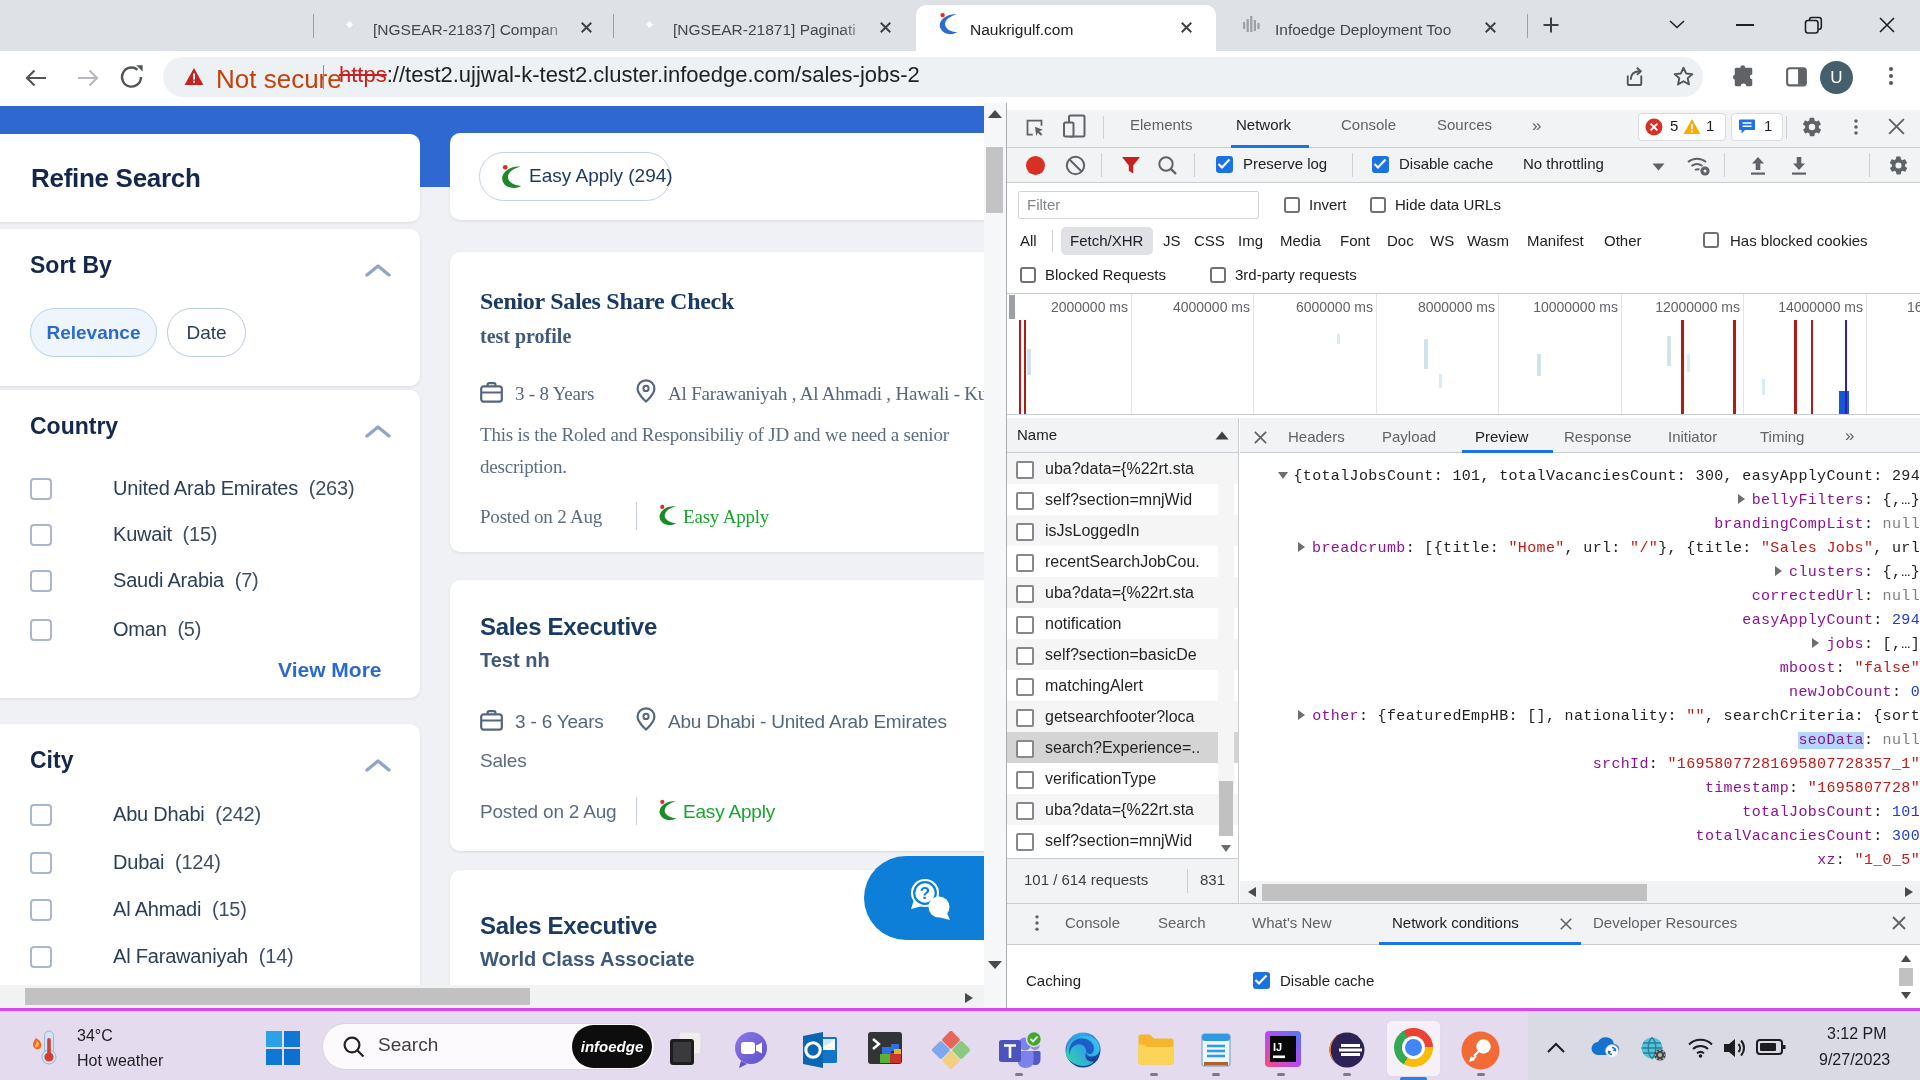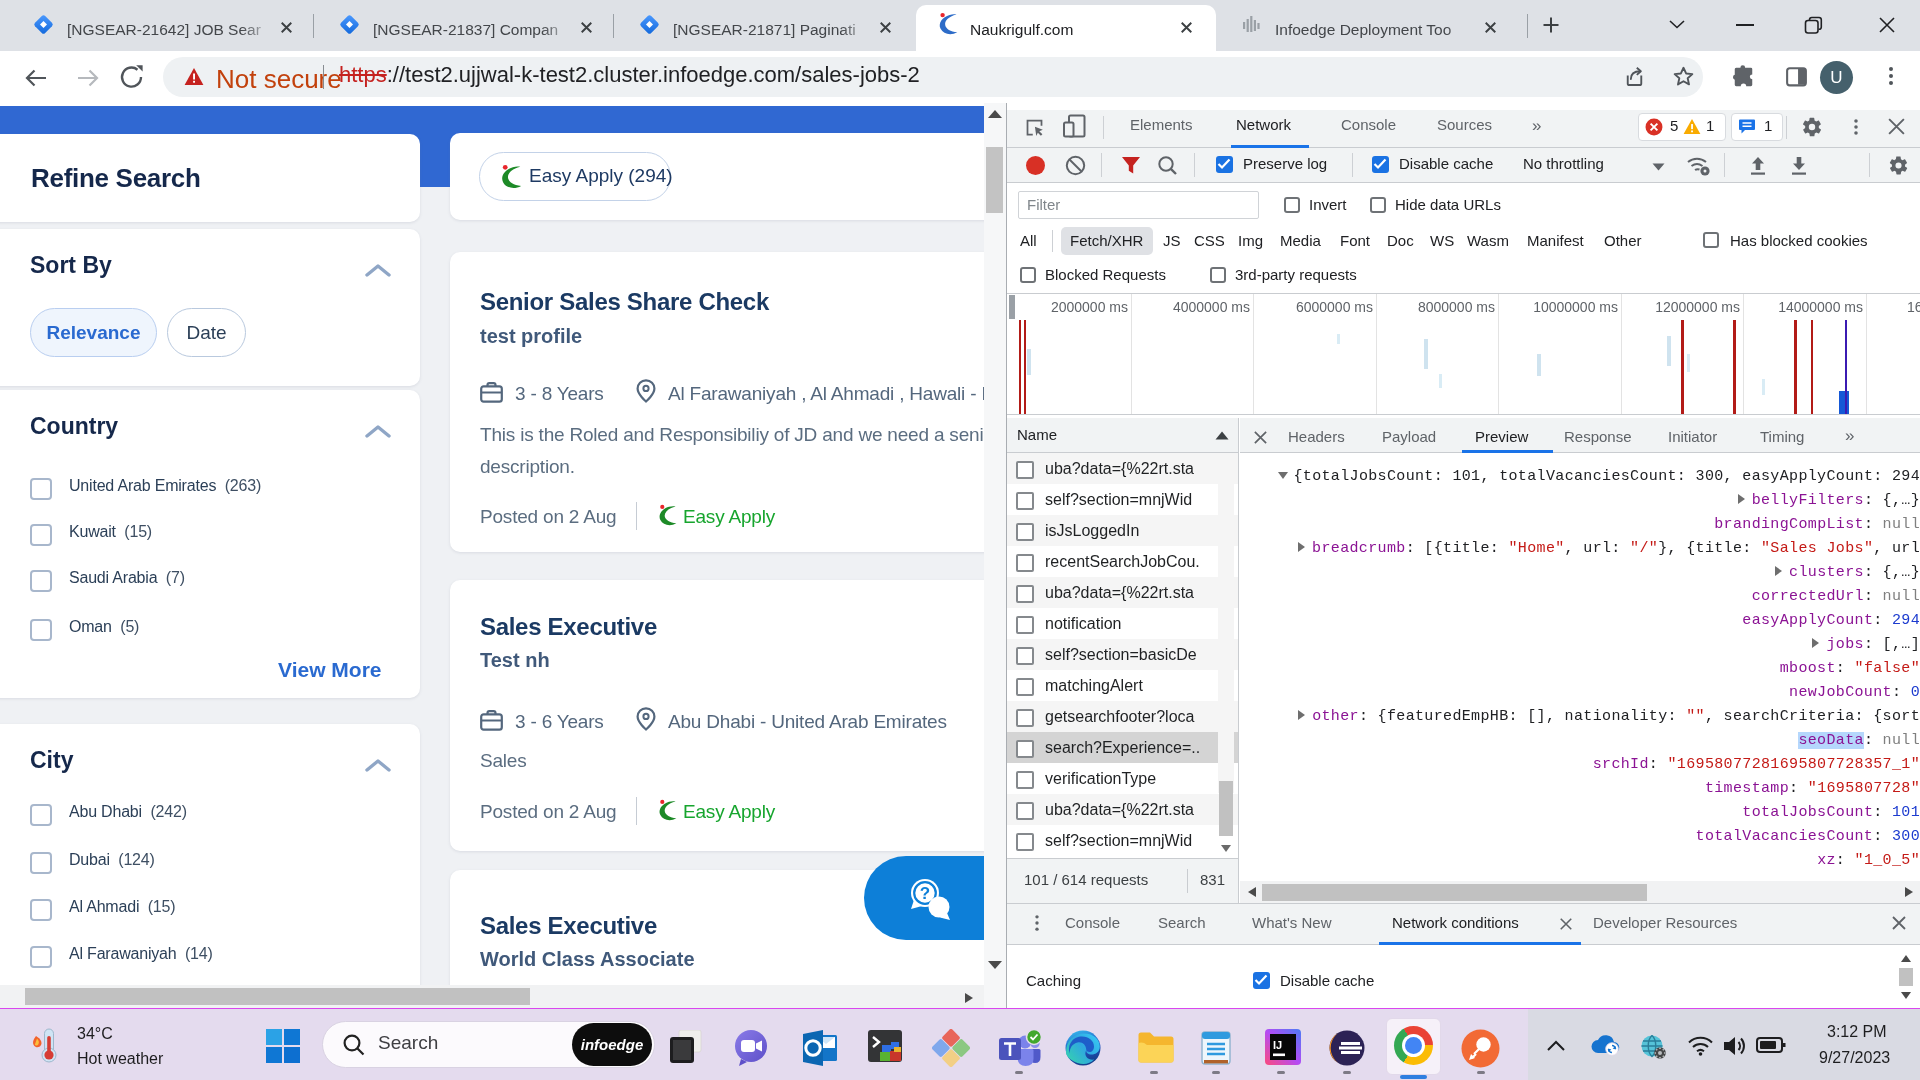--- a/index.html
+++ b/index.html
@@ -21,21 +21,21 @@
 #omnibox { position:absolute; left:163px; top:6px; width:1540px; height:40px; background:#eef1f3; border-radius:20px; }
 
 
 #page { position:absolute; left:0; top:103px; width:984px; height:882px; background:#eff1f4; overflow:hidden; }
 #blueband { position:absolute; left:0; top:3px; width:984px; height:81px; background:#3068d2; }
 .card { position:absolute; background:#fff; border-radius:10px; box-shadow:0 1px 3px rgba(120,130,150,0.18); }
 h1.rs { font-size:26px; font-weight:bold; color:#15284b; letter-spacing:-0.3px; }
 .secthead { font-size:23px; font-weight:bold; color:#15284b; }
 .chev { position:absolute; width:26px; height:14px; }
 .cbx { position:absolute; width:22px; height:22px; border:2px solid #a8b7cc; border-radius:4px; background:#fff; }
-.cbl { position:absolute; font-size:16px; color:#2b3f57; white-space:nowrap; letter-spacing:-0.2px; }
+.cbl { position:absolute; font-size:20px; color:#2b3f57; white-space:nowrap; letter-spacing:-0.2px;margin-left:44px; }
 .cnt { color:#3e4f63; }
 .jobtitle { position:absolute; font-size:24px; font-weight:bold; color:#1b3a63; white-space:nowrap; letter-spacing:-0.3px; }
 .jobsub { position:absolute; font-size:20px; font-weight:bold; color:#40597a; white-space:nowrap;text-align:center; }
 .meta { position:absolute; font-size:19px; color:#54677d; white-space:nowrap; letter-spacing:-0.2px; }
 .desc { position:absolute; font-size:19px; color:#5b6d80; white-space:nowrap; letter-spacing:-0.2px; }
 .posted { position:absolute; font-size:19px; color:#5b6d80; white-space:nowrap; letter-spacing:-0.2px; }
 .easyg { color:#17a52e; }
 
 
 #pvscroll { position:absolute; left:984px; top:103px; width:22px; height:905px; background:#f6f7f8; }
@@ -57,47 +57,31 @@
 .nrow::before { content:""; position:absolute; left:9px; top:8px; width:14px; height:14px; border:2px solid #85898d; border-radius:2px; background:#fff; }
 .jl { position:relative; height:24px; line-height:24px; white-space:nowrap;text-align:right; }
 .jk { color:#8b1394; }
 .js { color:#c41a16; }
 .jn { color:#1c3bcf; }
 .jz { color:#7f7f7f; }
 .jtri { display:inline-block; width:0; height:0; border-left:7px solid #6e6e6e; border-top:5px solid transparent; border-bottom:5px solid transparent; margin-right:7px; }
 .jtrid { display:inline-block; width:0; height:0; border-top:7px solid #6e6e6e; border-left:5px solid transparent; border-right:5px solid transparent; margin-right:5px; margin-bottom:1px; }
 
 
-#taskbar { position:absolute; left:0; top:1008px; width:1920px; height:72px; background:#e4dbee; border-top:1px solid #d946ef; }
+#taskbar { position:absolute; left:0; top:1008px; width:1920px; height:72px; background:#e4dbee; border-top:3px solid #d946ef; }
 .tbtext { position:absolute; font-size:15px; color:#1d1d1f; }
 .tbdash { position:absolute; top:62px; width:8px; height:3px; border-radius:2px; background:#7d7a85; }
 </style>
 </head>
 <body>
 <div id="stage">
   <div id="tabstrip">
 
     <div class="activetab" style="left:916px; width:300px;"></div>
 
-    <div class="tab" style="left:8px; width:305px;">
-      <svg class="abs" style="left:24px; top:3px;" width="23" height="23" viewBox="0 0 24 24">
-          <defs>
-            <linearGradient id="jg" x1="0" y1="0" x2="1" y2="1">
-              <stop offset="0" stop-color="#4c9aff"></stop>
-              <stop offset="1" stop-color="#1268db"></stop>
-            </linearGradient>
-          </defs>
-          <rect x="4.5" y="4.5" width="15" height="15" rx="2.5" transform="rotate(45 12 12)" fill="url(#jg)"></rect>
-          <rect x="9.4" y="9.4" width="5.2" height="5.2" transform="rotate(45 12 12)" fill="#fff"></rect>
-        </svg>
-      <div class="tabtext fade" style="left:59px; width:212px;">[NGSEAR-21642] JOB Sear</div>
-      <svg class="tabx" style="left:270px;" viewBox="0 0 16 16">
-          <path d="M3.5 3.5 L12.5 12.5 M12.5 3.5 L3.5 12.5" stroke="#3c4043" stroke-width="1.8"></path>
-        </svg>
-    </div>
     <div class="tabsep" style="left:313px;"></div>
 
     <div class="tab" style="left:314px; width:299px;">
       <svg class="abs" style="left:24px; top:3px;" width="23" height="23" viewBox="0 0 24 24">
           <rect x="4.5" y="4.5" width="15" height="15" rx="2.5" transform="rotate(45 12 12)" fill="url(#jg)"></rect>
           <rect x="9.4" y="9.4" width="5.2" height="5.2" transform="rotate(45 12 12)" fill="#fff"></rect>
         </svg>
       <div class="tabtext fade" style="left:59px; width:206px;">[NGSEAR-21837] Compan</div>
       <svg class="tabx" style="left:264px;" viewBox="0 0 16 16">
           <path d="M3.5 3.5 L12.5 12.5 M12.5 3.5 L3.5 12.5" stroke="#3c4043" stroke-width="1.8"></path>
@@ -267,21 +251,21 @@
     <div class="card" style="left:450px; top:30px; width:560px; height:87px; border-radius:10px;">
       <div class="abs" style="left:29px; top:19px; width:192px; height:49px; border:1px solid #c3d2e8; border-radius:25px;">
         <svg class="abs" style="left:17px; top:11px;" width="26" height="26" viewBox="0 0 24 24">
             <path d="M21.5 2.6 C13.5 4.6 9.2 9 10.3 13.4 C11.1 16.7 15.3 19.6 22.3 20.2 C16 23.8 8.3 22.2 5.6 16.8 C2.8 11.2 7.4 4.9 14.6 2.9 C17.2 2.2 19.8 2.2 21.5 2.6 Z" fill="#1d8a27"></path>
             <circle cx="7.6" cy="3.1" r="2.2" fill="#e8262c"></circle>
           </svg>
         <div class="abs" style="left:49px; top:12px; font-size:19px; color:#1e3a63; white-space:nowrap;">Easy Apply (294)</div>
       </div>
     </div>
 
-    <div class="card" style="left:450px; top:149px; width:560px; height:300px; border-radius:10px;">
+    <div class="card" style="left:450px; top:149px; width:560px; height:300px; border-radius:10px;font-family:Liberation Serif, serif;">
       <div class="jobtitle" style="left:30px; top:36px;">Senior Sales Share Check</div>
       <div class="jobsub" style="left:30px; top:73px;">test profile</div>
       <svg class="abs" style="left:30px; top:130px;" width="23" height="21" viewBox="0 0 23 21">
           <rect x="1.2" y="4.4" width="20.6" height="15.2" rx="2.4" fill="none" stroke="#54677d" stroke-width="2.2"></rect>
           <path d="M7.5 4 V3 Q7.5 1.2 9.3 1.2 H13.7 Q15.5 1.2 15.5 3 V4" fill="none" stroke="#54677d" stroke-width="2.2"></path>
           <path d="M1.5 10.5 H21.5" stroke="#54677d" stroke-width="2"></path>
         </svg>
       <div class="meta" style="left:65px; top:131px;">3 - 8 Years</div>
       <svg class="abs" style="left:186px; top:127px;" width="20" height="24" viewBox="0 0 20 24">
           <path d="M10 1.4 C5.2 1.4 1.6 5 1.6 9.6 C1.6 15.5 10 22.5 10 22.5 C10 22.5 18.4 15.5 18.4 9.6 C18.4 5 14.8 1.4 10 1.4 Z" fill="none" stroke="#54677d" stroke-width="2.2"></path>

